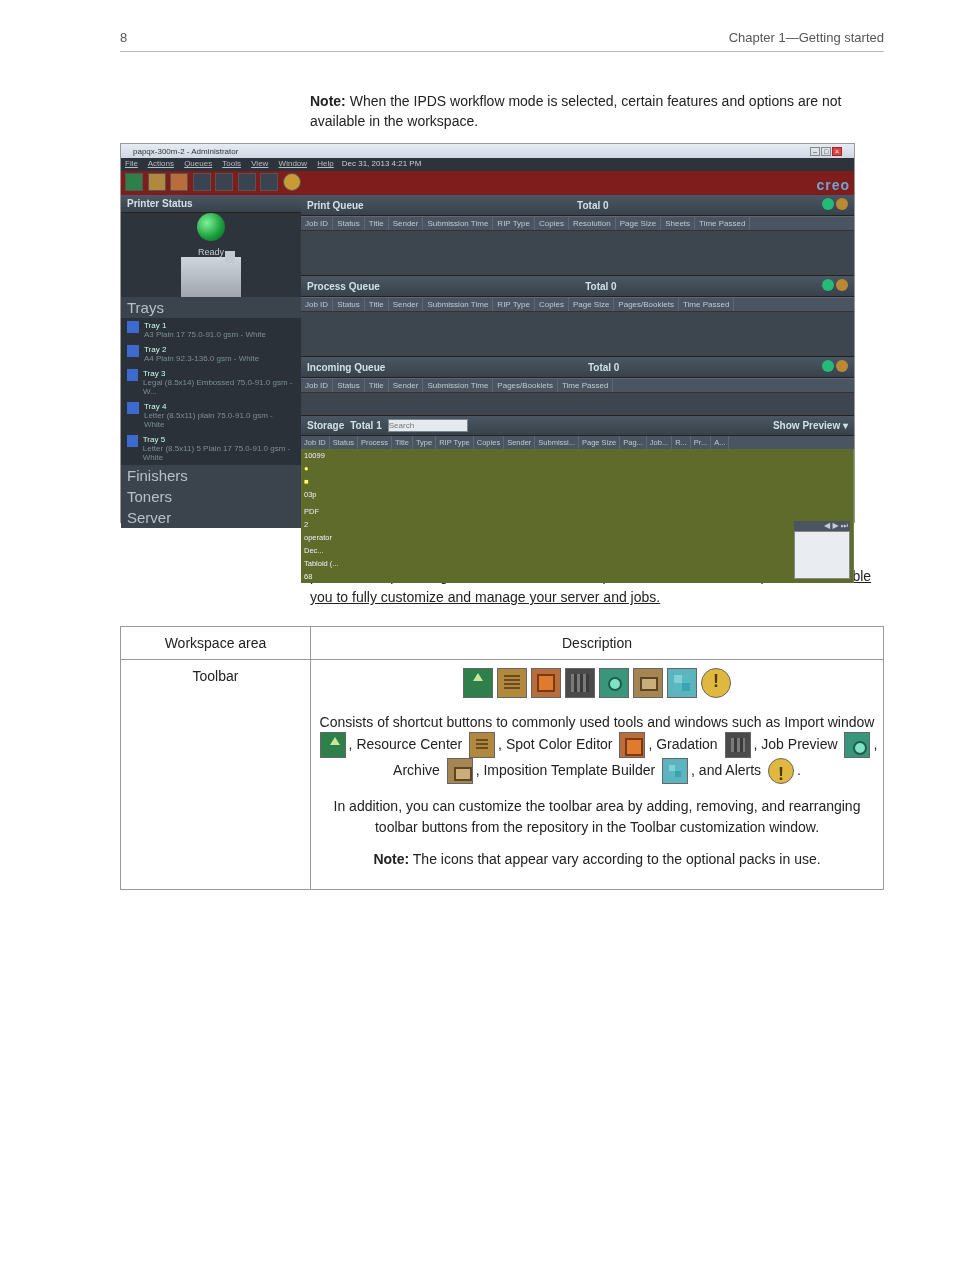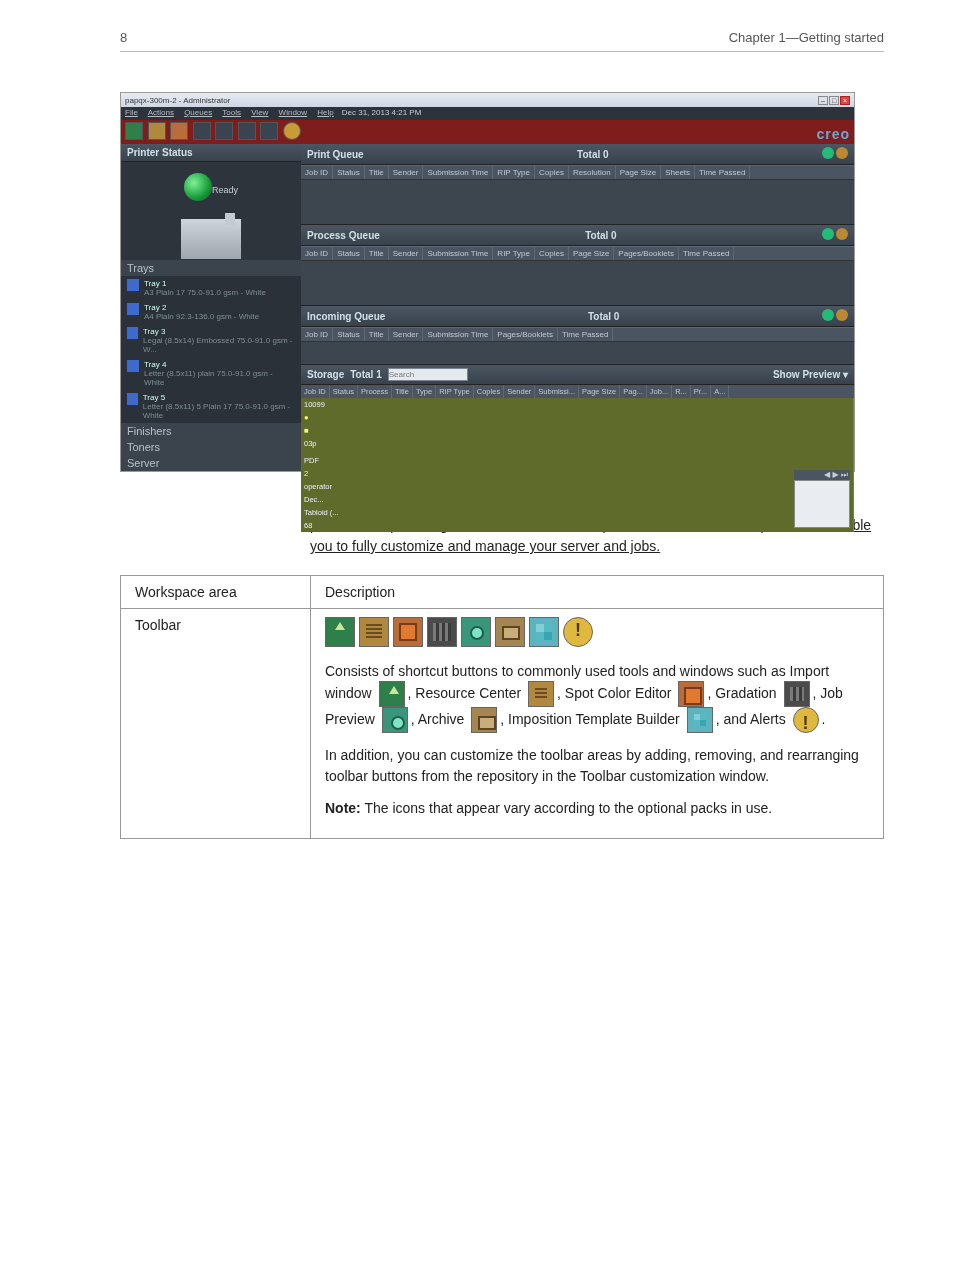--- a/index.html
+++ b/index.html
@@ -1,42 +1,42 @@
 <!DOCTYPE html>
 <html><head>
 <meta charset="utf-8">
 <style>
   * { box-sizing: border-box; margin: 0; padding: 0; }
   body { font-family: Arial, Helvetica, sans-serif; font-size: 14px; color: #222; background: #fff; }
   .page { width: 954px; margin: 0 auto; padding: 30px 70px 40px 120px; }
   .page-header { display: flex; justify-content: space-between; font-size: 13px; color: #555; border-bottom: 1px solid #bbb; padding-bottom: 6px; margin-bottom: 40px; }
   .note-block { margin-left: 190px; margin-bottom: 12px; line-height: 1.4; }
   .screenshot { border: 1px solid #999; width: 735px; height: 380px; background: #2e3640; position: relative; font-size: 9px; color: #c8cdd3; margin-bottom: 22px; }
-  .ss-titlebar { height: 14px; background: linear-gradient(#e7ecf3,#cfd7e3); color: #333; font-size: 8px; padding: 1px 4px; display: flex; justify-content: space-between; align-items: center; }
+  .ss-titlebar { height: 14px; background: linear-gradient(#e7ecf3,#cfd7e3); color: #333; font-size: 8px; padding: 1px 12px; display: flex; justify-content: space-between; align-items: center; }
   .ss-winbtns span { display:inline-block; width:10px; height:9px; border:1px solid #888; margin-left:1px; font-size:7px; line-height:7px; text-align:center;}
   .ss-winbtns .close{ background:#d44; color:#fff; border-color:#a22;}
   .ss-menubar { height: 13px; background: #2c333b; font-size: 8px; padding: 1px 4px; display:flex; justify-content:flex-start; }
   .ss-menubar .menus span { margin-right: 8px; color:#b6bcc4; text-decoration: underline; }
   .ss-toolbar { height: 24px; background: #7f1d1d; padding: 2px 4px; display:flex; align-items:flex-end; justify-content:space-between;}
   .ss-toolbar .tb-left span { display:inline-block; width:18px; height:18px; margin-right:2px; border:1px solid #555; background:#3a4450; }
   .ss-toolbar .tb-left .sq1{ background:#2f7f4a;}
   .ss-toolbar .tb-left .sq2{ background:#b0883e;}
   .ss-toolbar .tb-left .sq3{ background:#b86d3a;}
   .ss-toolbar .tb-left .alert{ background:#c99b36; border-radius:50%;}
   .logo { font-size: 14px; font-weight: bold; color:#6ba6d5; letter-spacing:1px; font-family: "Arial"; }
   .ss-body { position:absolute; top:51px; bottom:0; left:0; right:0; display:flex;}
   .ss-side { width: 180px; background: #2a3138; display:flex; flex-direction:column; }
   .ss-main { flex:1; background: #3a424c; display:flex; flex-direction:column; }
   .panel-head { background: linear-gradient(#4a5662,#39424b); color:#cfe0e8; font-size:10px; font-weight:bold; padding:3px 6px; display:flex; justify-content:space-between; border-bottom:1px solid #222; }
-  .side-status { height:78px; display:flex; flex-direction:row; align-items:center; justify-content:center; background:#2d343b; }
+  .side-status { height:78px; display:flex; flex-direction:column; align-items:center; justify-content:center; background:#2d343b; }
   .status-orb { width:28px; height:28px; border-radius:50%; background: radial-gradient(circle at 35% 35%, #7ef296, #179a3a 60%, #0a5a20); margin-bottom:6px;}
   .side-printer { height:60px; background:#2d343b; display:flex; align-items:center; justify-content:center;}
   .printer-ico { width:60px; height:40px; background: linear-gradient(#cfd5dc,#9fa6ae); position:relative;}
   .printer-ico::before { content:''; position:absolute; top:-6px; right:6px; width:10px; height:12px; background:#c3cad2;}
-  .side-subhead { background:#3b444d; color:#b6c0c8; font-size:11px; padding:2px 6px;}
+  .side-subhead { background:#3b444d; color:#b6c0c8; font-size:15px; padding:2px 6px;}
   .tray-item { display:flex; padding:3px 6px; font-size:8px; color:#9fb3bf;}
   .tray-ico { width:12px; height:12px; background:#3d6acc; margin-right:5px;}
   .tray-txt .t1 { color:#cfe; font-weight:normal;}
   .tray-txt .t2 { color:#7e8d96;}
   .side-bottom { margin-top:auto;}
   .q-panel { border-bottom:1px solid #222; }
   .q-head { display:flex; align-items:center; justify-content:space-between; }
   .q-head .play { width:12px; height:12px; border-radius:50%; background:#2b7; display:inline-block; margin-right:2px;}
   .q-head .stop { width:12px; height:12px; border-radius:50%; background:#b83; display:inline-block;}
   .q-cols { display:flex; background:#4b5561; font-size:8px; border-top:1px solid #5c6875; border-bottom:1px solid #333;}
@@ -47,21 +47,21 @@
   .storage-cols { display:flex; background:#4b5561; font-size:7.5px;}
   .storage-cols span { padding:2px 3px; border-right:1px solid #5c6875; color:#c0c8cf; white-space:nowrap;}
   .storage-row { display:flex; font-size:7.5px; background:#5e6b2a;flex-direction:column;}
   .storage-row span { padding:2px 3px; border-right:1px solid #73804a; color:#eef;}
   .preview-box { position:absolute; right:4px; bottom:4px; width:56px;}
   .preview-box .pv-body { height:48px; background:#e9edf1; border:1px solid #888;}
   .preview-box .pv-ctrl { background:#4b5561; font-size:8px; text-align:right; padding:0 2px;}
 
   .body-text { margin-left: 190px; margin-bottom: 18px; line-height: 1.5; text-decoration: underline; }
   table.desc-table { width: 100%; border-collapse: collapse; font-size: 14px; }
-  table.desc-table th, table.desc-table td { border: 1px solid #999; padding: 8px 14px; vertical-align: top; text-align:left;}
+  table.desc-table th, table.desc-table td { border: 1px solid #999; padding: 8px 4px; vertical-align: top; text-align:center;}
   table.desc-table th { background: #fff; font-weight: normal;}
   .toolbar-big { display:inline-flex; gap:4px; margin-bottom:14px;}
   .toolbar-big span, .inline-ico { display:inline-block; width:30px; height:30px; border:1px solid #666; vertical-align:middle; position:relative;}
   .inline-ico { width:26px; height:26px; margin:0 3px;}
   .ic-import { background:#2f7f4a;}
   .ic-import::after{content:'';position:absolute;left:9px;top:4px;width:0;height:0;border-left:5px solid transparent;border-right:5px solid transparent;border-bottom:8px solid #c8e79b;}
   .ic-resource { background:#b0883e;}
   .ic-resource::after{content:'';position:absolute;inset:6px;background:repeating-linear-gradient(#6b4b1f 0 2px,#b0883e 2px 4px);}
   .ic-spot { background:#b86d3a;}
   .ic-spot::after{content:'';position:absolute;left:5px;top:5px;width:14px;height:14px;background:#e07a2e;border:2px solid #7a3a18;}
@@ -80,20 +80,24 @@
 </head>
 <body>
 
 <div class="page">
 
   <div class="page-header">
     <span>8</span>
     <span>Chapter 1—Getting started</span>
   </div>
 
+  <p class="note-block">
+    <b>Note:</b>
+    <span>When the IPDS workflow mode is selected, certain features and options are not available in the workspace.</span>
+  </p>
 
   <div class="screenshot">
     <div class="ss-titlebar">
       <span>papqx-300m-2 - Administrator</span>
       <span class="ss-winbtns">
         <span>–</span><span>□</span><span class="close">×</span>
       </span>
     </div>
     <div class="ss-menubar">
       <span class="menus">
@@ -303,20 +307,20 @@
           <span class="ic-spot"></span>
           <span class="ic-grad"></span>
           <span class="ic-prev"></span>
           <span class="ic-arch"></span>
           <span class="ic-imp"></span>
           <span class="ic-alert"></span>
         </div>
         <p>
           <span>Consists of shortcut buttons to commonly used tools and windows such as Import window </span><span class="inline-ico ic-import"></span><span>, Resource Center </span><span class="inline-ico ic-resource"></span><span>, Spot Color Editor </span><span class="inline-ico ic-spot"></span><span>, Gradation </span><span class="inline-ico ic-grad"></span><span>, Job Preview </span><span class="inline-ico ic-prev"></span><span>, Archive </span><span class="inline-ico ic-arch"></span><span>, Imposition Template Builder </span><span class="inline-ico ic-imp"></span><span>, and Alerts </span><span class="inline-ico ic-alert"></span><span>.</span>
         </p>
-        <p>In addition, you can customize the toolbar areas by adding, removing, and rearranging toolbar buttons from the repository in the Toolbar customization window.</p>
+        <p>In addition, you can customize the toolbar area by adding, removing, and rearranging toolbar buttons from the repository in the Toolbar customization window.</p>
         <p><b>Note:</b> <span>The icons that appear vary according to the optional packs in use.</span></p>
       </td>
     </tr>
   </tbody>
     </table>
 
 </div>
 
 </body></html>

